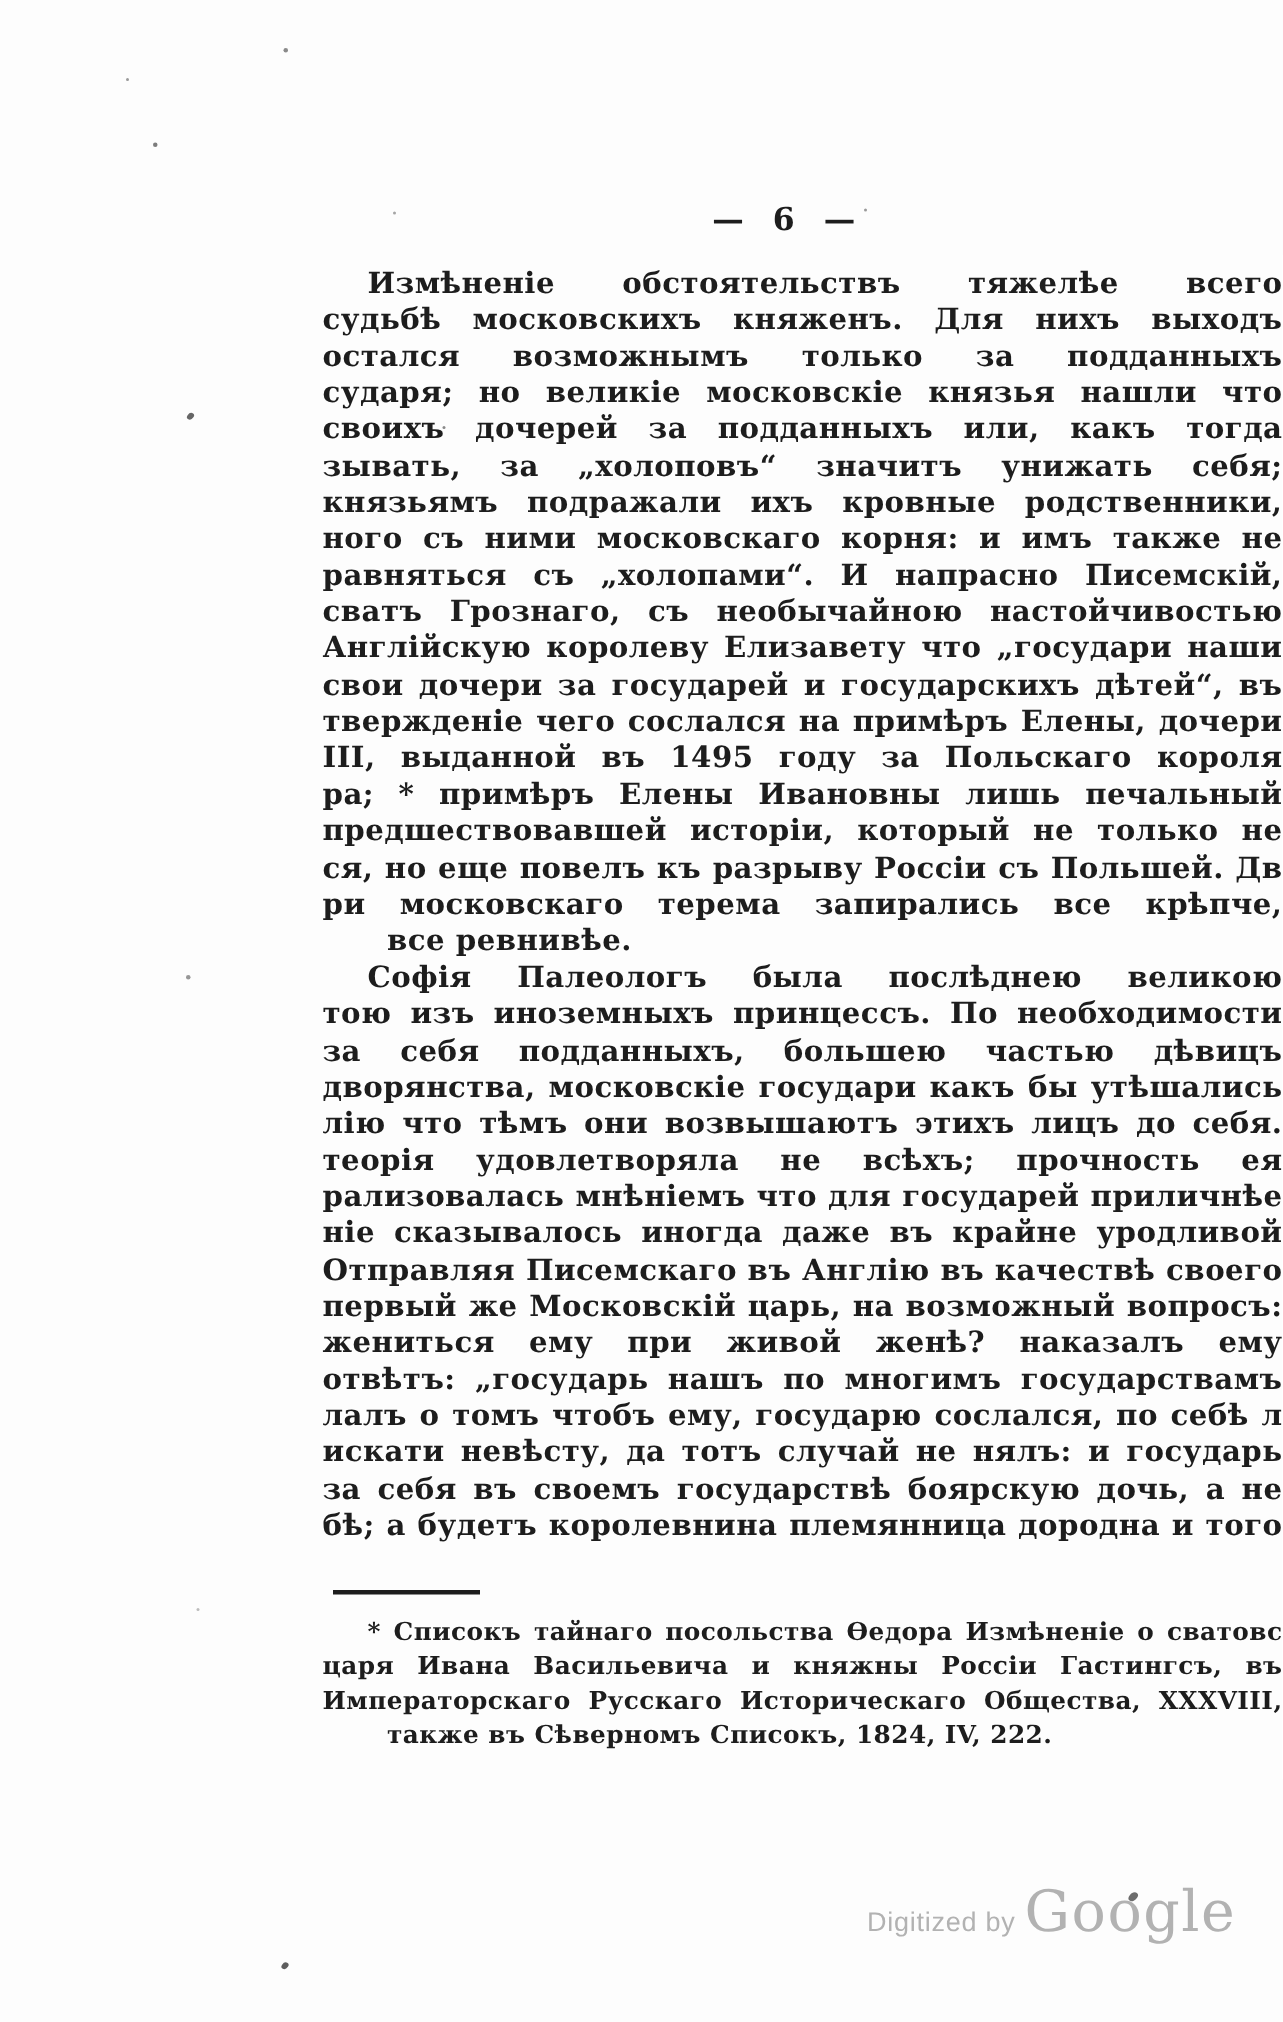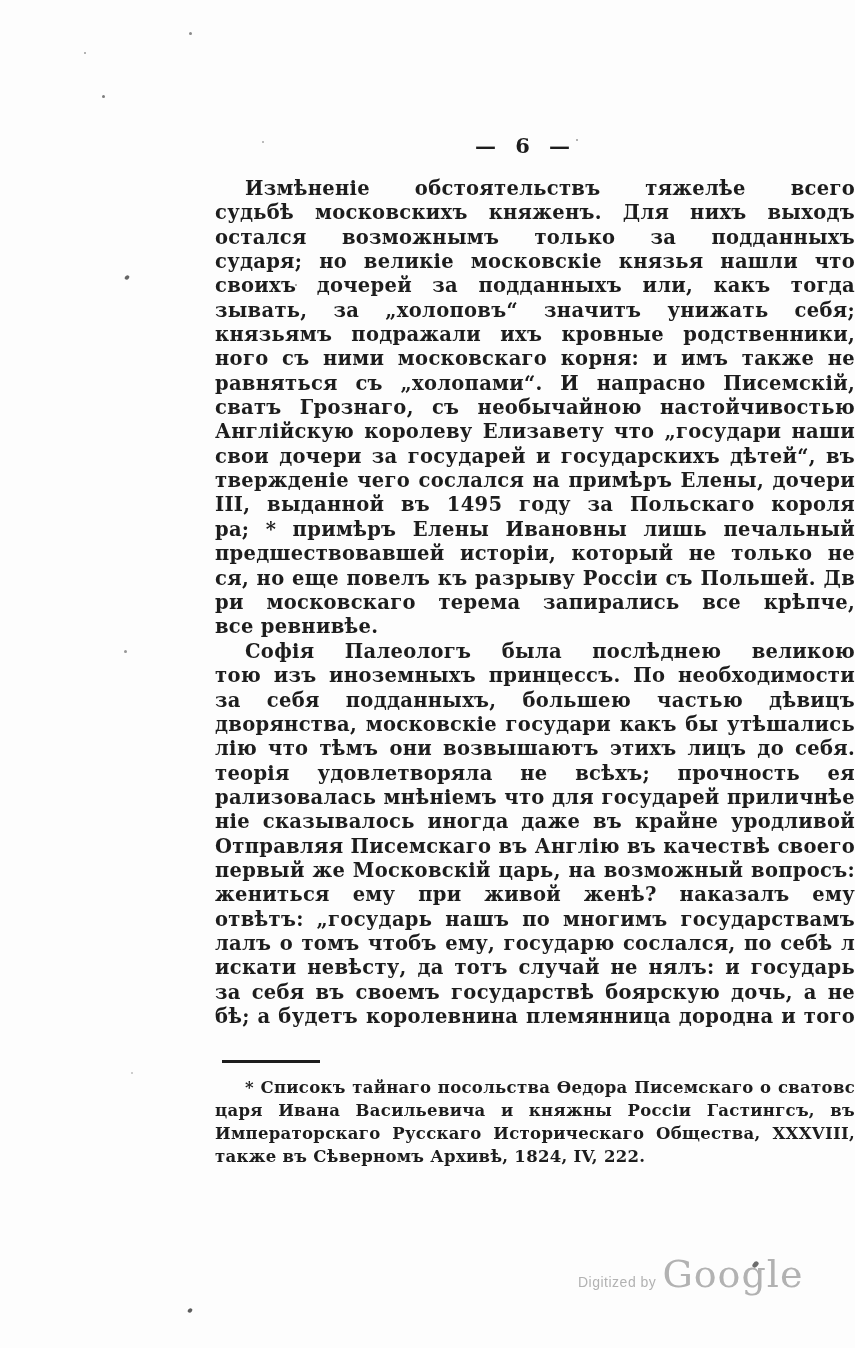--- a/index.html
+++ b/index.html
@@ -33,42 +33,42 @@
   .body-text { top: 177px; font-size: 19.5px; }
   .body-text .line { height: 24.35px; line-height: 24.35px; }
   .footnote-block { top: 1076px; font-size: 16.5px; }
   .footnote-block .line { height: 23px; line-height: 23px; }
   .line {
     text-align: justify;
     text-align-last: justify;
     overflow: hidden;
     white-space: normal;
   }
-  .line.noj { text-align-last: left; }
+  .line.noj { text-align-last: left; margin-left: 43px; }
   .line.ind { padding-left: 30px; }
   .it { }
   .footnote-rule {
     position: absolute;
     left: 222px;
     top: 1060px;
     width: 98px;
     height: 3px;
     background: var(--ink, #1d1d1d);
   }
   .watermark {
     position: absolute;
     left: 578px;
     top: 1252px;
     display: flex;
     align-items: baseline;
     gap: 6px;
   }
   .wm-prefix {
     font-family: "Liberation Sans", sans-serif;
-    font-size: 14px;
+    font-size: 18px;
     color: var(--wm, #b7b7b7);
     letter-spacing: 0.5px;
   }
   .wm-brand {
     font-family: "DejaVu Serif", serif;
     font-size: 38px;
     font-weight: normal;
     color: var(--wm, #b2b2b2);
     letter-spacing: 1px;
   }
@@ -134,24 +134,24 @@
       <div class="line">отвѣтъ: „государь нашъ по многимъ государствамъ пос</div>
       <div class="line">лалъ о томъ чтобъ ему, государю сослался, по себѣ л</div>
       <div class="line">искати невѣсту, да тотъ случай не нялъ: и государь взя</div>
       <div class="line">за себя въ своемъ государствѣ боярскую дочь, а не по</div>
       <div class="line">бѣ; а будетъ королевнина племянница дородна и того ве</div>
     </div>
 
   <div class="footnote-rule"></div>
 
   <div class="text-block footnote-block">
-      <div class="line ind"><span>* Списокъ тайнаго посольства Ѳедора Писемскаго о сватовс</span></div>
+      <div class="line ind"><span>* Списокъ тайнаго посольства Ѳедора Измѣненіе о сватовс</span></div>
       <div class="line"><span>царя Ивана Васильевича и княжны Россіи Гастингсъ, въ </span></div>
       <div class="line"><span class="it">Императорскаго Русскаго Историческаго Общества</span><span>, XXXVIII,</span></div>
-      <div class="line noj"><span>также въ </span><span class="it">Сѣверномъ Архивѣ</span><span>, 1824, IV, 222.</span></div>
+      <div class="line noj"><span>также въ </span><span class="it">Сѣверномъ Списокъ</span><span>, 1824, IV, 222.</span></div>
     </div>
 
   <div class="watermark">
     <span class="wm-prefix">Digitized by</span>
     <span class="wm-brand">Google</span>
   </div>
 
   <div class="speck s1"></div>
   <div class="speck s2"></div>
   <div class="speck s3"></div>

